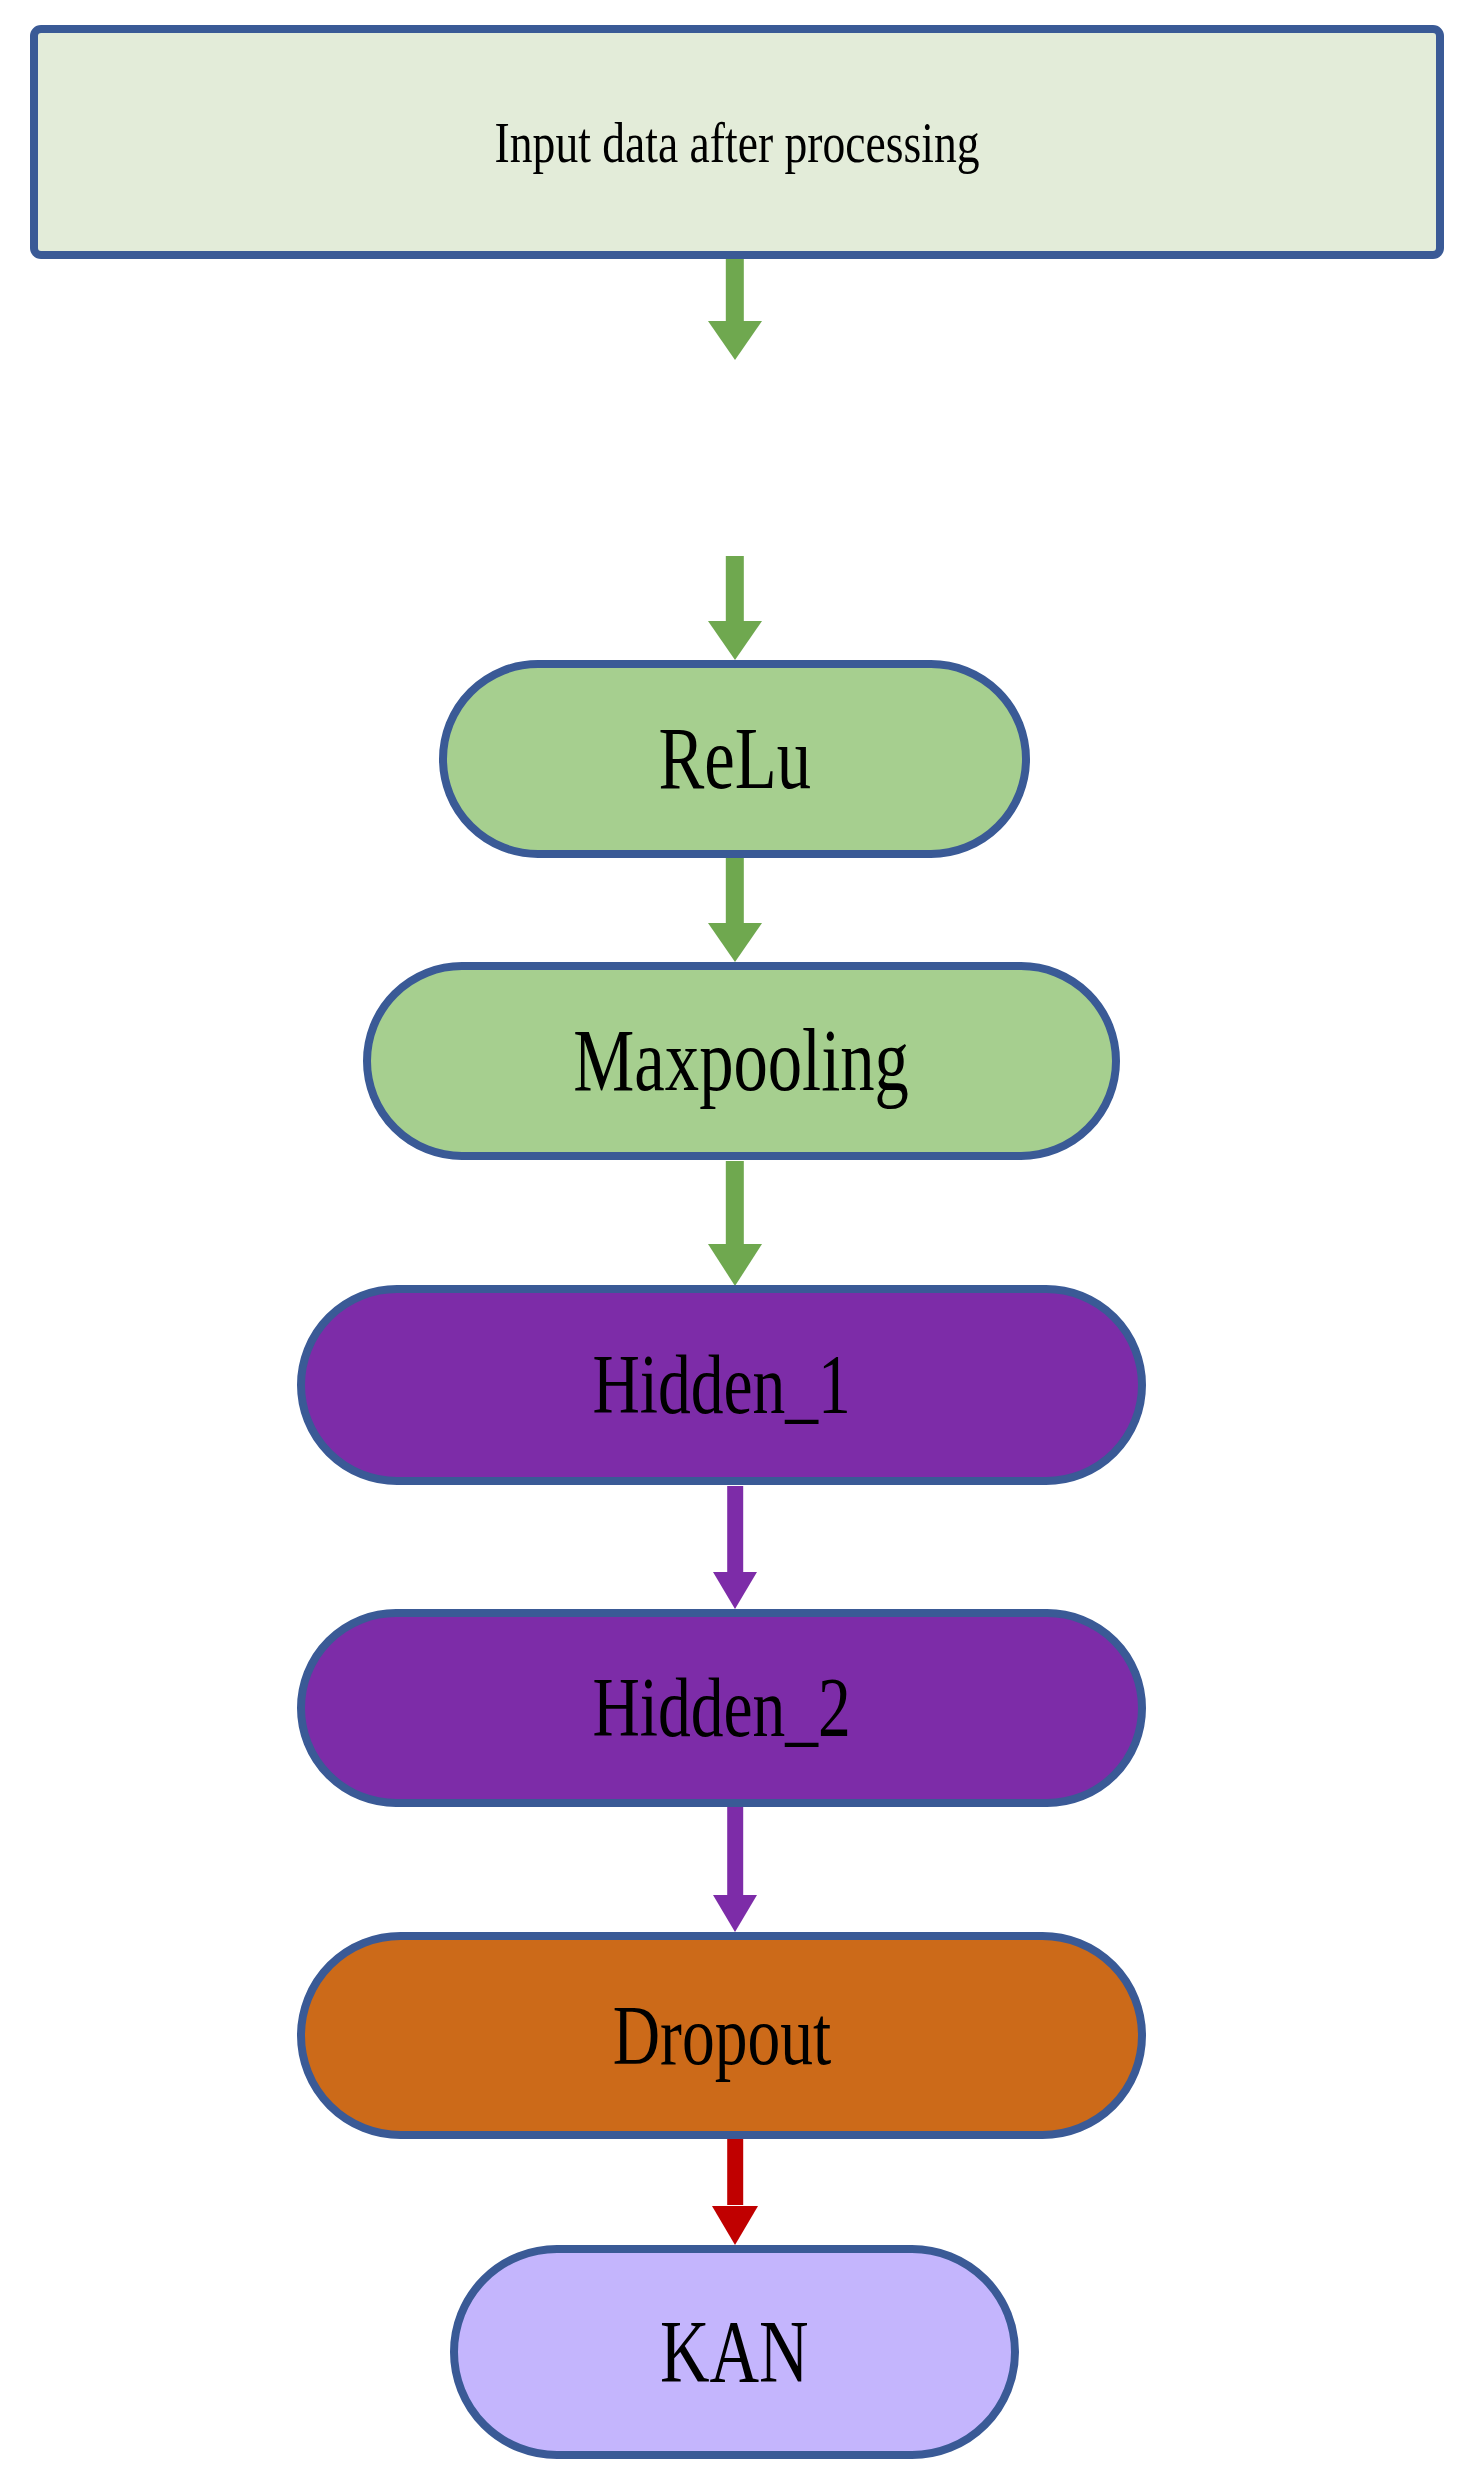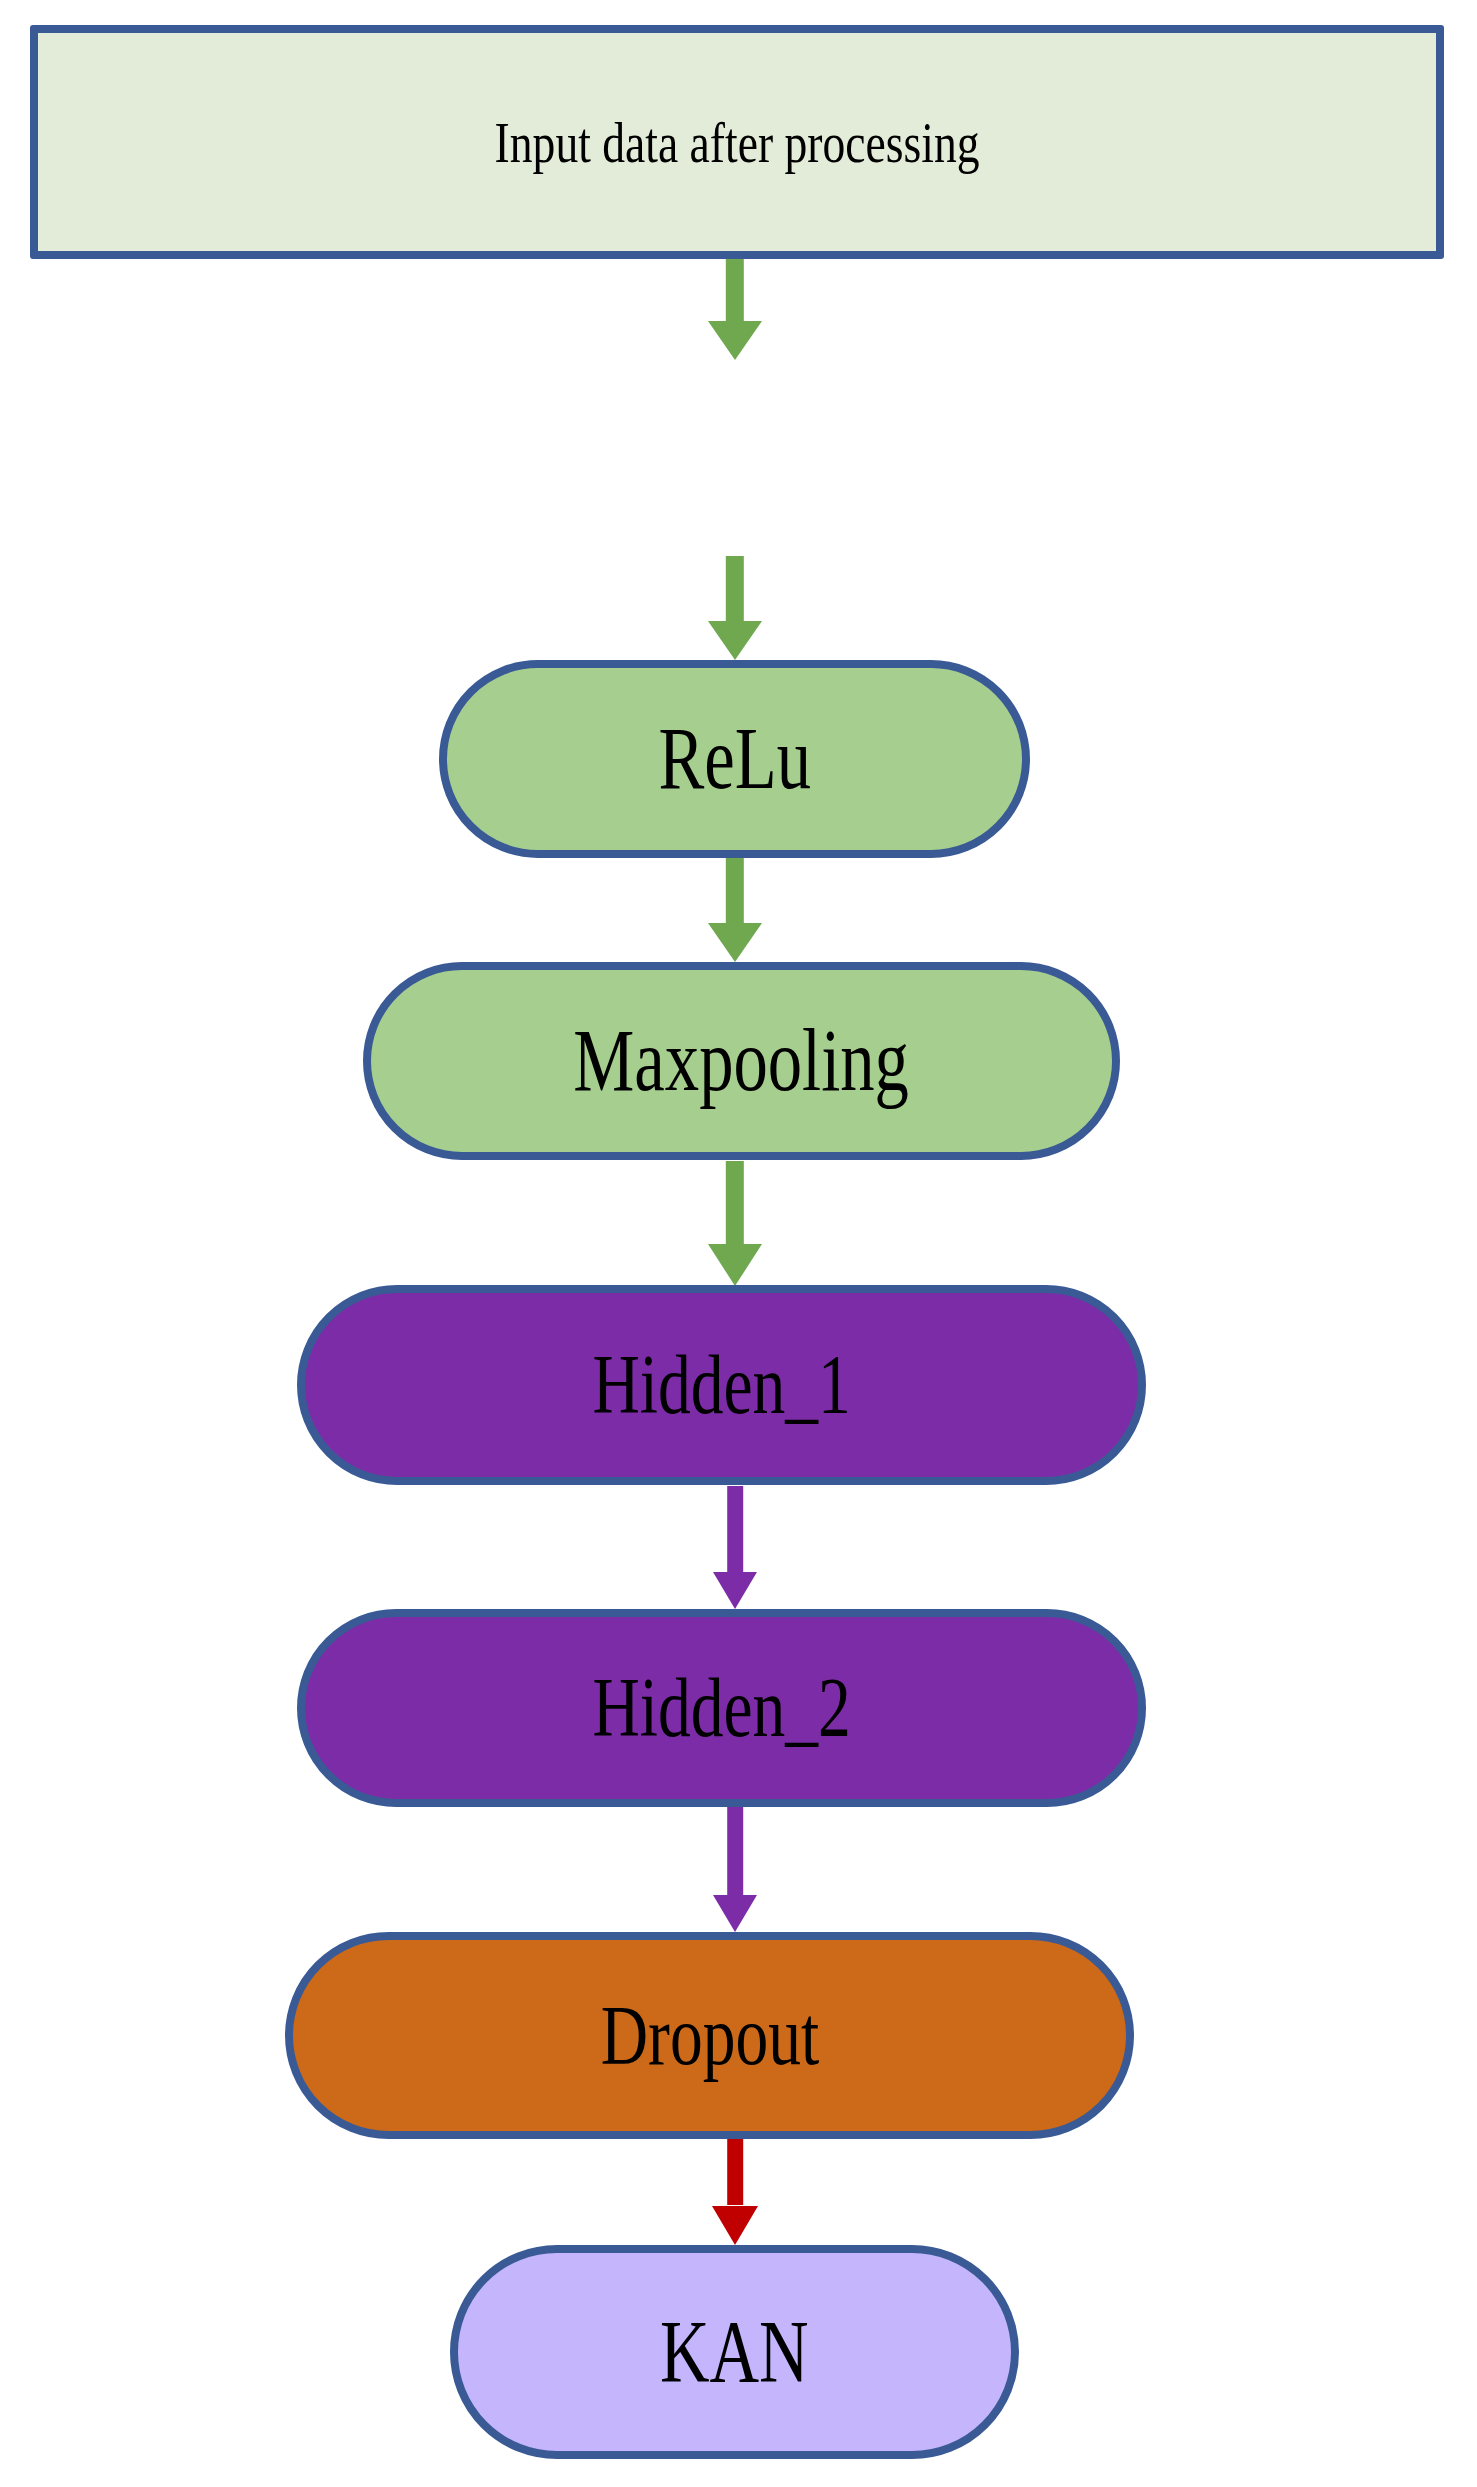--- a/index.html
+++ b/index.html
@@ -9,21 +9,21 @@
 
   .node{position:absolute;box-sizing:border-box;display:flex;
         align-items:center;justify-content:center;
         color:#000000;line-height:1;white-space:nowrap;
         text-align:center;}
 
   
   .input-block{
     border:8.3px solid #3a5a96;
     background:#e3ecd9;
-    border-radius:3px;
+    border-radius:11px;
   }
   .input-block .lbl{
     font-size:57px;
     transform:scaleX(0.80);
     letter-spacing:0px;
   }
 
   
   .pill{
     border:8.3px solid #3a5a96;
@@ -97,21 +97,21 @@
 
   <div class="node pill fill-purple" style="left:297px;top:1609px;width:849px;height:198px;">
     <span class="lbl fs-med">Hidden_2</span>
   </div>
 
   <div class="arrow" style="left:712px;top:1807px;width:46px;height:125px;">
     <div class="shaft" style="width:15.6px;height:90px;background:#7d2ca8;"></div>
     <div class="head" style="border-left:22px solid transparent;border-right:22px solid transparent;border-top:37px solid #7d2ca8;"></div>
   </div>
 
-  <div class="node pill fill-orange" style="left:285px;top:1932px;width:849px;height:207px;">
+  <div class="node pill fill-orange" style="left:297px;top:1932px;width:849px;height:207px;">
     <span class="lbl fs-med">Dropout</span>
   </div>
 
   <div class="arrow" style="left:712px;top:2139px;width:46px;height:106px;">
     <div class="shaft" style="width:15.6px;height:66px;background:#c00000;"></div>
     <div class="head" style="border-left:23px solid transparent;border-right:23px solid transparent;border-top:39px solid #c00000;"></div>
   </div>
 
   <div class="node pill fill-red" style="left:450px;top:2245px;width:569px;height:214px;">
     <span class="lbl fs-big">KAN</span>

